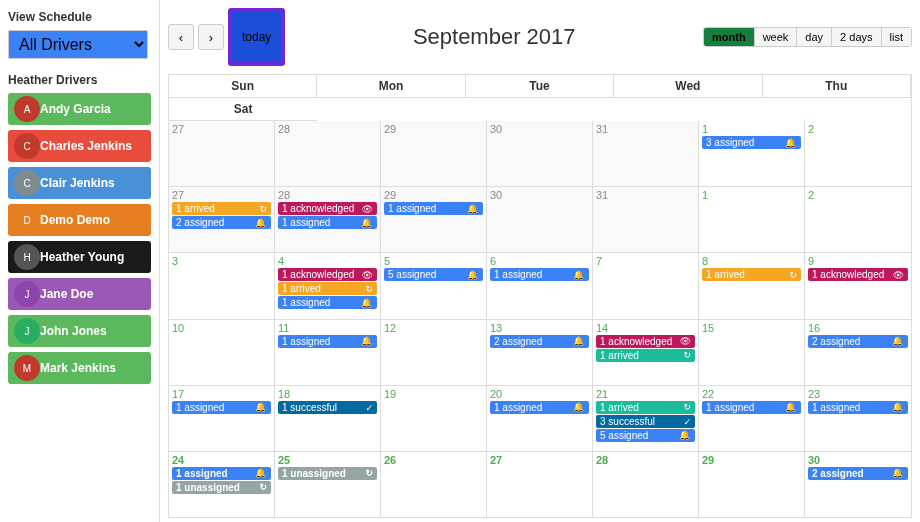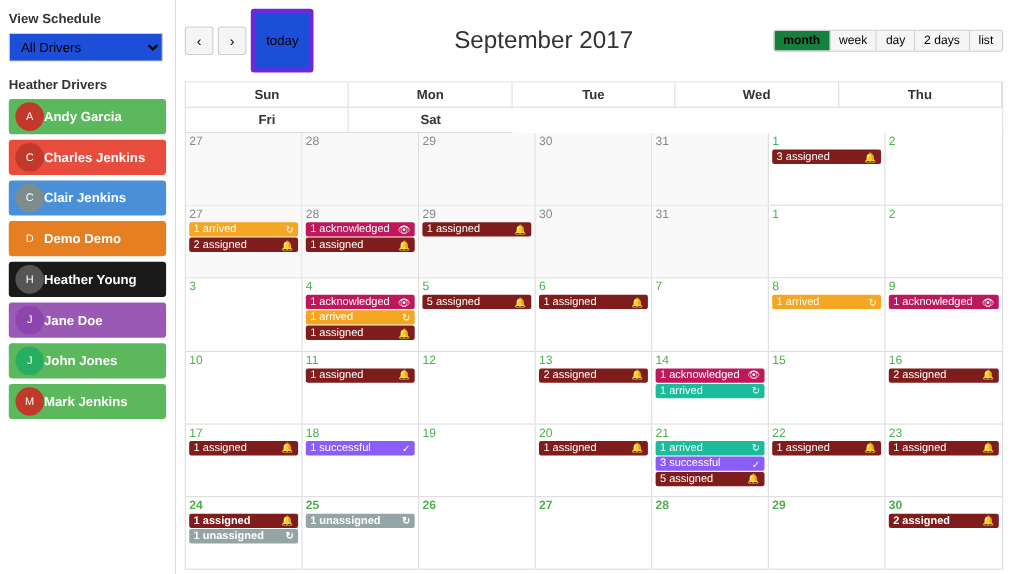--- a/index.html
+++ b/index.html
@@ -4,21 +4,21 @@
   <style>
     * { box-sizing: border-box; margin: 0; padding: 0; }
     body { font-family: Arial, sans-serif; font-size: 12px; background: #fff; color: #333; }
     
     .app-container { display: flex; width: 920px; height: 522px; overflow: hidden; }
     
     
     .sidebar { width: 160px; min-width: 160px; padding: 10px 8px; border-right: 1px solid #ddd; }
     .sidebar-section-title { font-size: 12px; font-weight: bold; margin-bottom: 6px; color: #333; }
     .view-schedule { margin-bottom: 14px; }
-    .driver-select { width: 140px; padding: 4px 6px; border: 1px solid #ccc; border-radius: 1px; font-size: 12px; background: #1d4ed8; }
+    .driver-select { width: 140px; padding: 4px 6px; border: 1px solid #ccc; border-radius: 1px; font-size: 16px; background: #3b82f6; }
     .schedule-drivers { margin-top: 8px; }
     .driver-item { display: flex; align-items: center; border-radius: 3px; margin-bottom: 5px; padding: 3px 6px; cursor: pointer; }
     .driver-name { font-size: 12px; font-weight: bold; color: #fff; }
     
     
     .calendar { flex: 1; display: flex; flex-direction: column; padding: 8px 8px 4px 8px; }
     
     .calendar-header { display: flex; align-items: center; justify-content: space-between; margin-bottom: 8px; }
     .calendar-nav { display: flex; align-items: center; gap: 4px; }
     .nav-btn { width: 26px; height: 26px; border: 1px solid #ccc; border-radius: 3px; background: #f5f5f5; cursor: pointer; font-size: 13px; display: flex; align-items: center; justify-content: center; }
@@ -43,22 +43,22 @@
     .cal-cell.other-month { background: #f9f9f9; }
     
     .day-num { font-size: 11px; color: #888; text-align: left; margin-bottom: 1px; }
     .day-num.green { color: #4caf50; }
     
     .event { border-radius: 2px; padding: 1px 4px; margin-bottom: 1px; font-size: 10px; color: #fff; display: flex; align-items: center; justify-content: space-between; white-space: nowrap; overflow: hidden; }
     .event .ev-icon { font-size: 9px; flex-shrink: 0; margin-left: 3px; }
     
     .ev-orange { background: #f5a623; }
     .ev-blue { background: #be185d; }
-    .ev-red { background: #7f1d1d; }
-    .ev-green { background: #8b5cf6; align-items: flex-end; }
+    .ev-red { background: #3b82f6; }
+    .ev-green { background: #0369a1; align-items: flex-end; }
     .ev-teal { background: #1abc9c; }
     .ev-gray { background: #95a5a6; }
     
     .avatar-circle { width: 26px; height: 26px; border-radius: 50%; background: #888; display: flex; align-items: center; justify-content: center; color: #fff; font-size: 10px; flex-shrink: 0; }
   </style>
 </head>
 <body>
 
 <div class="app-container">
 
@@ -124,21 +124,20 @@
           <button class="view-btn">list</button>
         </div>
     </div>
     <div class="cal-grid">
       <div class="cal-days-header" id="days-header">
           <div class="cal-day-name">Sun</div>
           <div class="cal-day-name">Mon</div>
           <div class="cal-day-name">Tue</div>
           <div class="cal-day-name">Wed</div>
           <div class="cal-day-name">Thu</div>
-          <div class="cal-day-name">Fri</div>
           <div class="cal-day-name">Sat</div>
         </div>
       <div class="cal-weeks" id="cal-weeks">
           <div class="cal-week">
             <div class="cal-cell other-month">
               <div class="day-num">27</div>
             </div>
             <div class="cal-cell other-month">
               <div class="day-num">28</div>
             </div>

